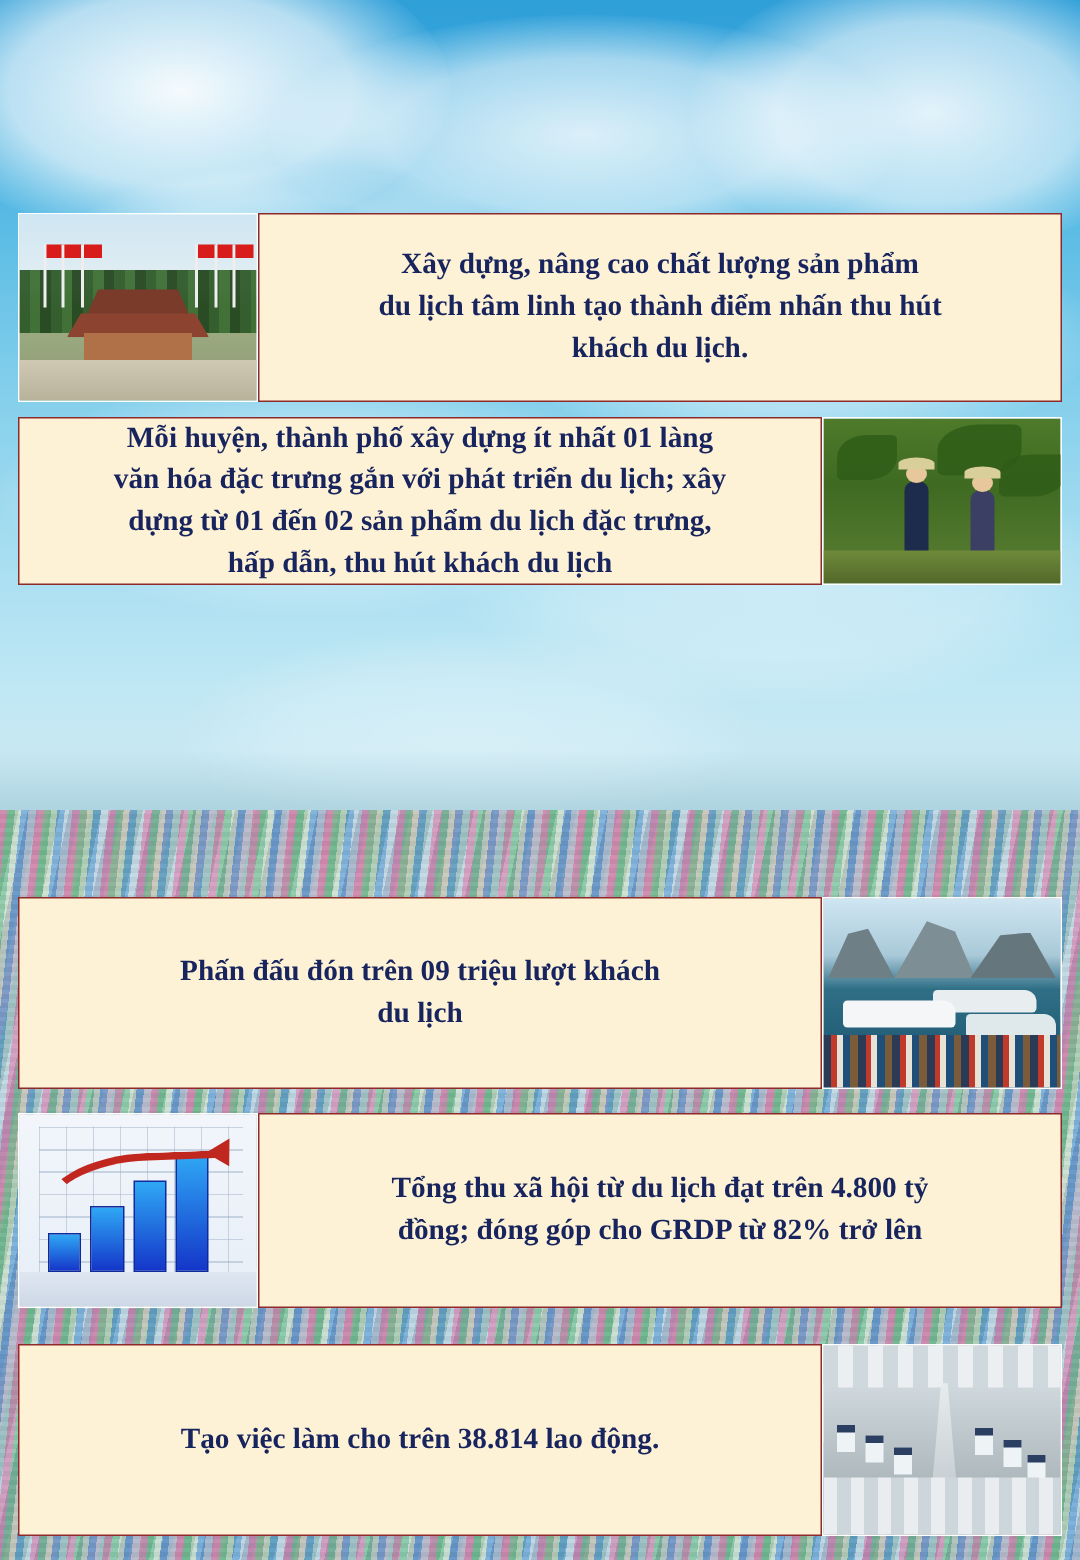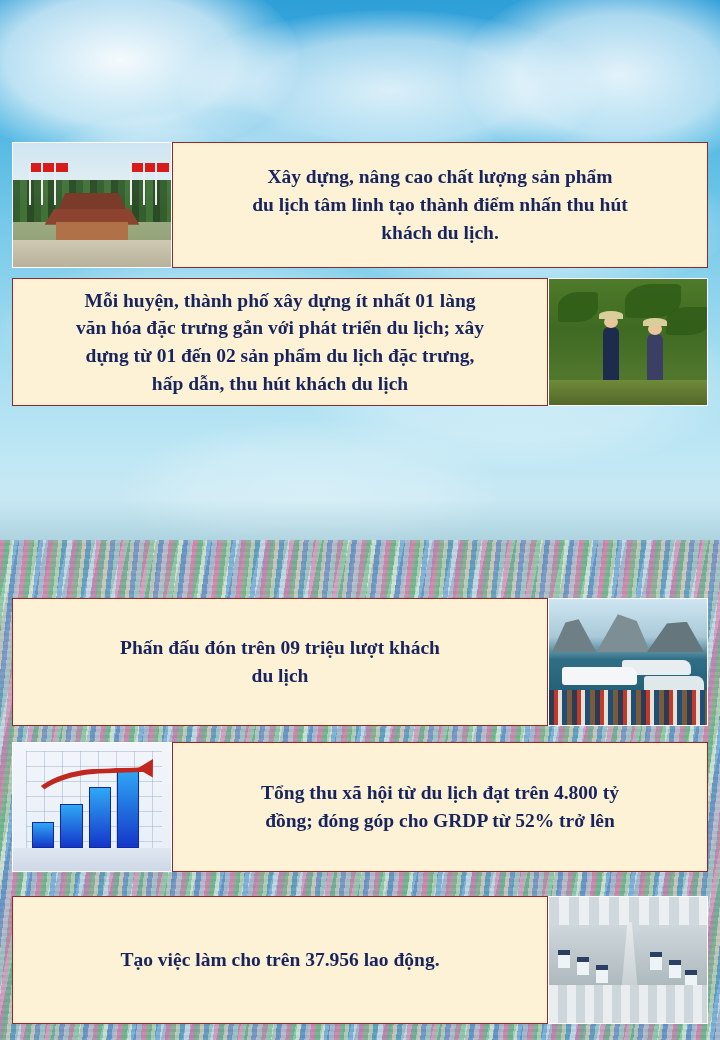--- a/index.html
+++ b/index.html
@@ -116,21 +116,21 @@
     font-weight: bold;
     font-size: 19.5px;
     line-height: 1.42;
     padding: 4px 14px;
     white-space: pre-line;
   }
 
   
   #row1 { left: 12px;  top: 142px; width: 696px; height: 126px; }
   #row1 .photo    { width: 160px; }
-  #row2 { left: 12px;  top: 278px; width: 696px; height: 128px; }
+  #row2 { left: 12px;  top: 278px; width: 696px; height: 112px; }
   #row2 .photo    { width: 160px; order: 2; }
   #row3 { left: 12px;  top: 428px; width: 696px; height: 136px; }
   #row3 .photo    { width: 160px; }
   #row4 { left: 12px;  top: 598px; width: 696px; height: 128px; }
   #row4 .photo    { width: 160px; order: 2; }
   #row5 { left: 12px;  top: 742px; width: 696px; height: 130px; }
   #row5 .photo    { width: 160px; }
   #row6 { left: 12px;  top: 896px; width: 696px; height: 128px; }
   #row6 .photo    { width: 160px; order: 2; }
 
@@ -397,34 +397,34 @@
       <div class="bar bb1"></div>
       <div class="bar bb2"></div>
       <div class="bar bb3"></div>
       <div class="bar bb4"></div>
       <div class="arrow"></div>
       <div class="arrowhead"></div>
       <div class="floor"></div>
     </div>
     <div class="textbox">
       <p>Tổng thu xã hội từ du lịch đạt trên 4.800 tỷ
-đồng; đóng góp cho GRDP từ 52% trở lên</p>
+đồng; đóng góp cho GRDP từ 82% trở lên</p>
     </div>
   </div>
 
   <div class="row" id="row6">
     <div class="photo ph-factory">
       <div class="ceil"></div>
       <div class="aisle"></div>
       <div class="worker" style="left:6%;  top:42%"></div>
       <div class="worker" style="left:18%; top:48%"></div>
       <div class="worker" style="left:30%; top:54%"></div>
       <div class="worker" style="left:64%; top:44%"></div>
       <div class="worker" style="left:76%; top:50%"></div>
       <div class="worker" style="left:86%; top:58%"></div>
       <div class="tbl"></div>
     </div>
     <div class="textbox">
-      <p>Tạo việc làm cho trên 37.956 lao động.</p>
+      <p>Tạo việc làm cho trên 38.814 lao động.</p>
     </div>
   </div>
 
 </div>
 
 </body></html>

